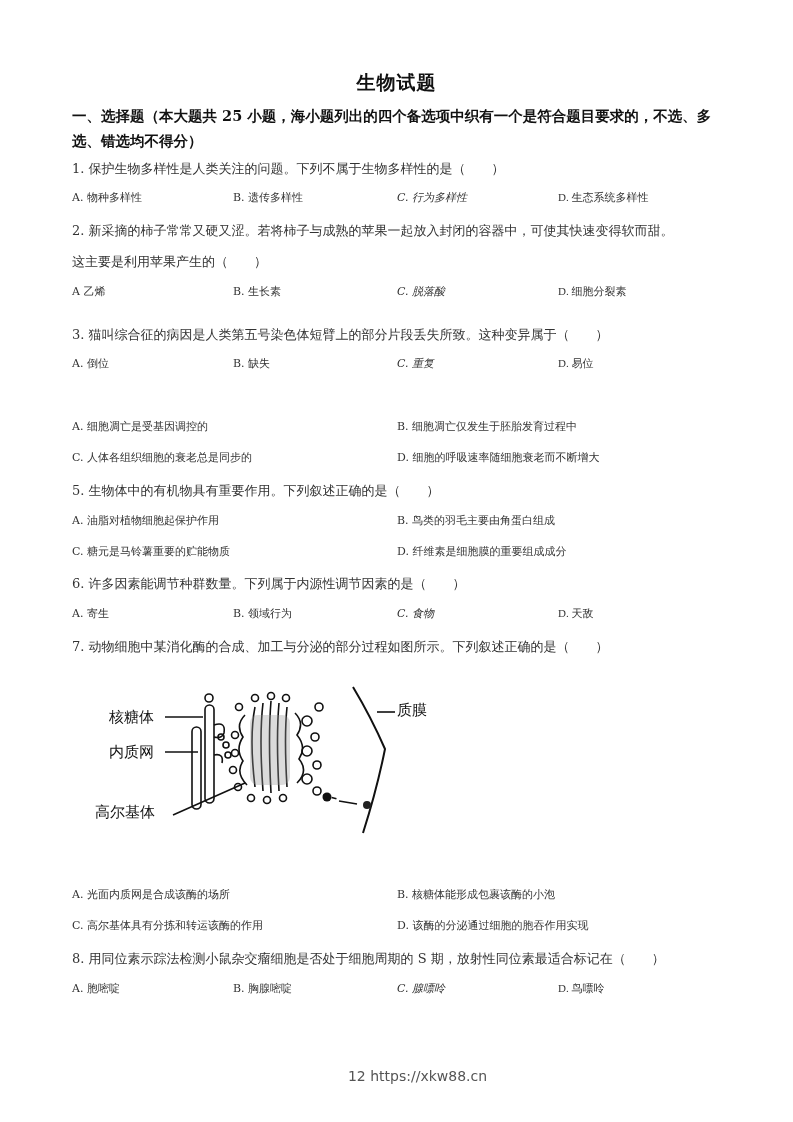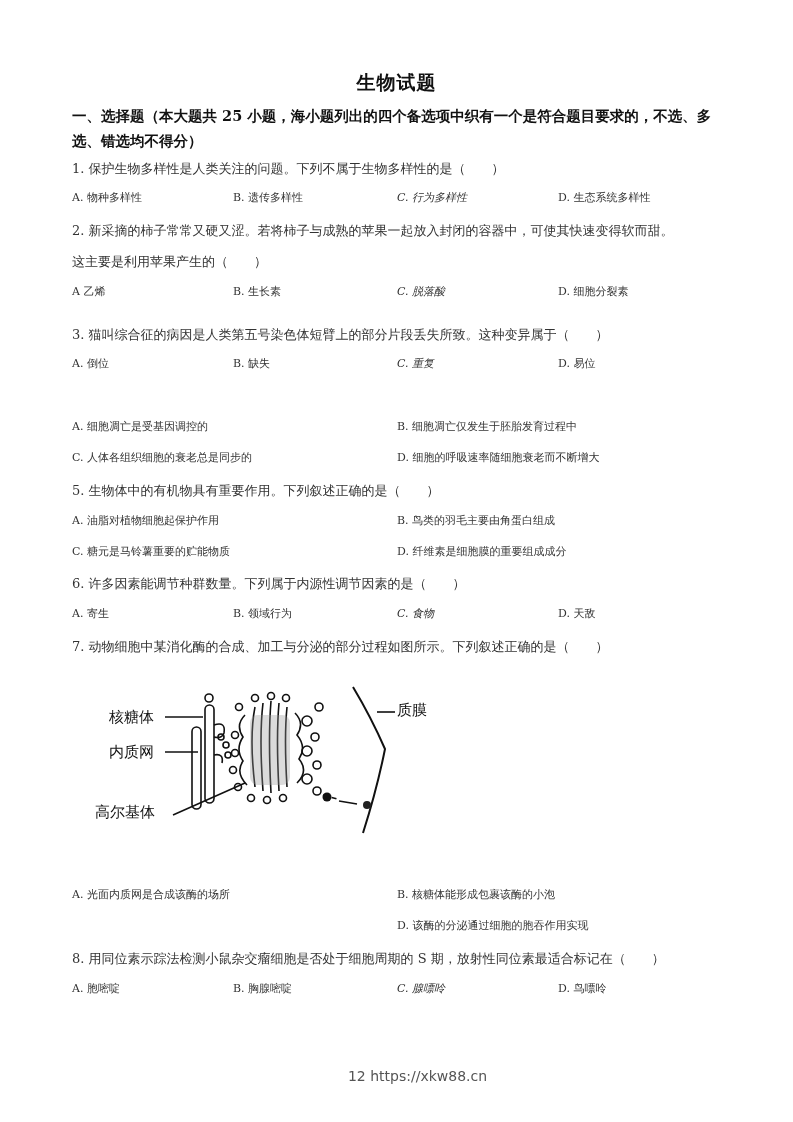--- a/index.html
+++ b/index.html
@@ -5,21 +5,21 @@
     html, body { margin: 0; padding: 0; background: #ffffff; }
     body { width: 793px; height: 1122px; position: relative; overflow: hidden;
            font-family: "DejaVu Serif", "Liberation Serif", serif; color: #222; }
     .page { position: absolute; left: 0; top: 0; width: 760px; height: 1122px; }
     .title { position: absolute; top: 70px; left: 0; width: 793px; text-align: center;
              font-size: 19px; font-weight: bold; color: #111; letter-spacing: 1px; }
     .section { position: absolute; left: 72px; top: 103px; width: 660px;
                font-size: 14.5px; font-weight: bold; line-height: 25px; color: #111; }
     .line { position: absolute; left: 72px; font-size: 13px; color: #333; white-space: nowrap; }
     .opt { position: absolute; font-size: 11px; color: #333; white-space: nowrap; }
-    .c1 { left: 72px; } .c2 { left: 233px; } .c3 { left: 397px; font-style: italic; } .c4 { left: 558px; }
+    .c1 { left: 72px; } .c2 { left: 233px; } .c3 { left: 397px; font-style: italic; } .c4 { left: 558px; font-family: Liberation Serif, serif; }
     .h2 { left: 397px; }
     .figure { position: absolute; left: 95px; top: 685px; width: 360px; height: 150px; }
     .fig-label { position: absolute; font-size: 15px; color: #111; white-space: nowrap; }
     .footer { position: absolute; top: 1068px; left: 0; width: 793px; text-align: center;
               font-family: "DejaVu Sans", "Liberation Sans", sans-serif; font-size: 14px; color: #555; padding-left: 21px; }
   </style>
 </head>
 <body>
 
 <div class="page">
@@ -123,20 +123,21 @@
       </g>
     </svg>
     <div class="fig-label" style="left:14px;top:23px">核糖体</div>
     <div class="fig-label" style="left:14px;top:58px">内质网</div>
     <div class="fig-label" style="left:0px;top:118px">高尔基体</div>
     <div class="fig-label" style="left:302px;top:16px">质膜</div>
   </div>
 
   <div class="opt c1" style="top:887px">A. 光面内质网是合成该酶的场所</div>
   <div class="opt h2" style="top:887px">B. 核糖体能形成包裹该酶的小泡</div>
+  <div class="opt c1" style="top:918px">C. 高尔基体具有分拣和转运该酶的作用</div>
   <div class="opt h2" style="top:918px">D. 该酶的分泌通过细胞的胞吞作用实现</div>
 
   <div class="line" style="top:950px">8. 用同位素示踪法检测小鼠杂交瘤细胞是否处于细胞周期的 S 期，放射性同位素最适合标记在（　　）</div>
   <div class="opt c1" style="top:981px">A. 胞嘧啶</div>
   <div class="opt c2" style="top:981px">B. 胸腺嘧啶</div>
   <div class="opt c3" style="top:981px">C. 腺嘌呤</div>
   <div class="opt c4" style="top:981px">D. 鸟嘌呤</div>
 
   <div class="footer">12 https://xkw88.cn</div>
 </div>

